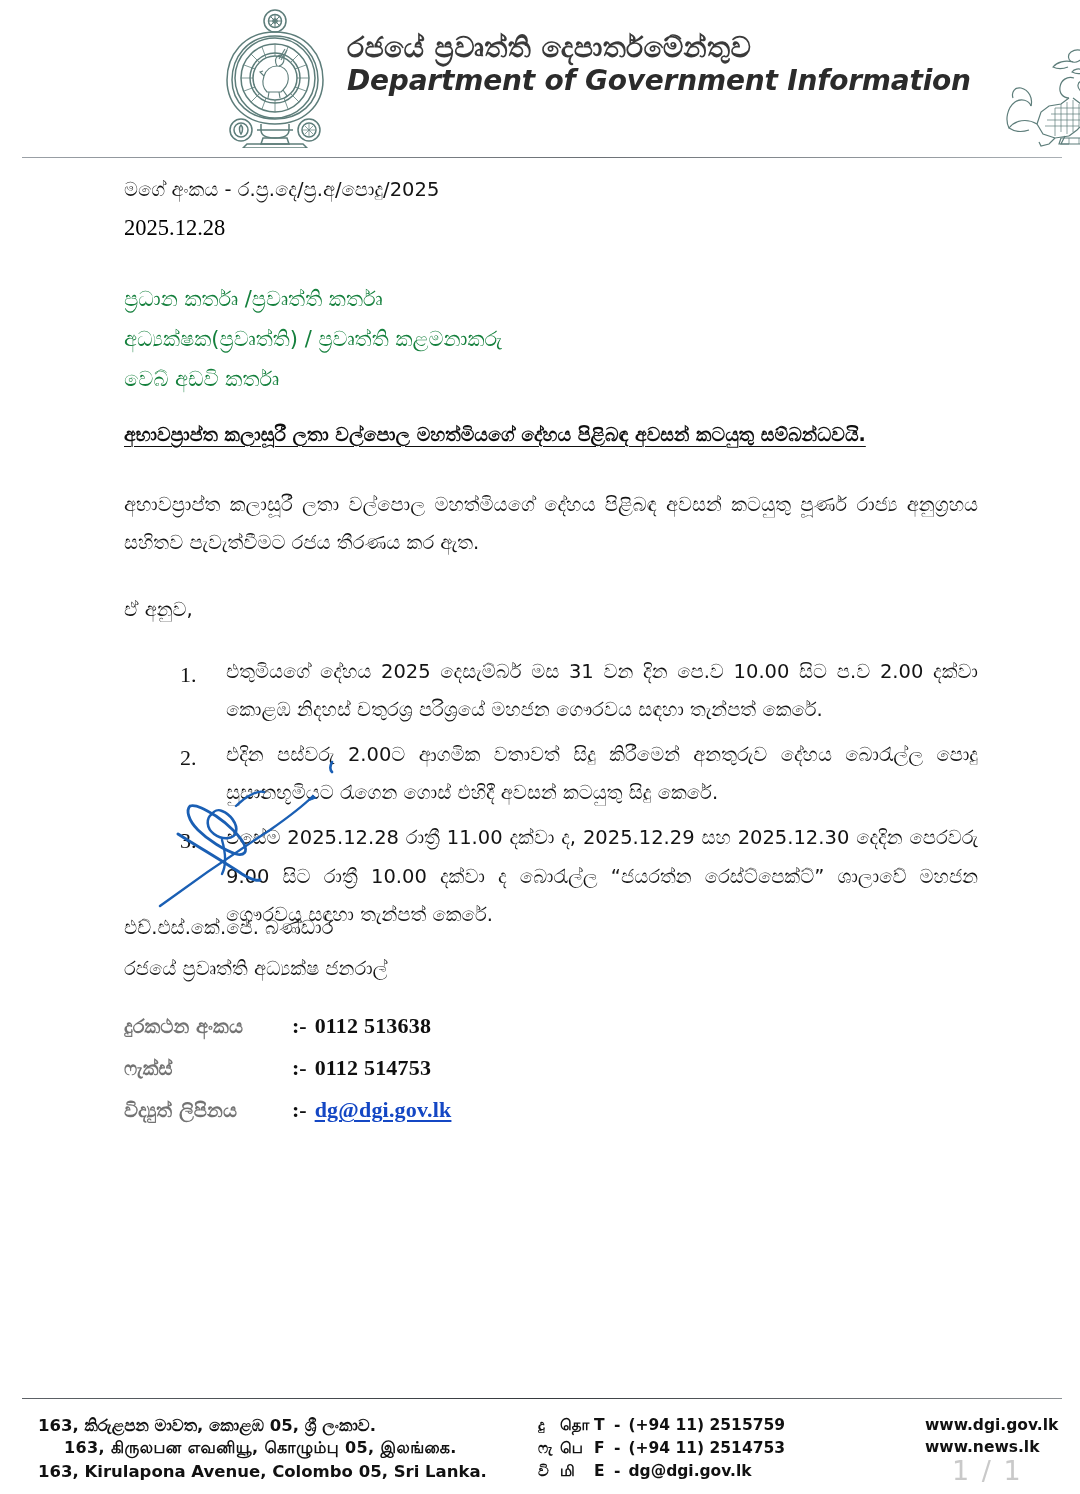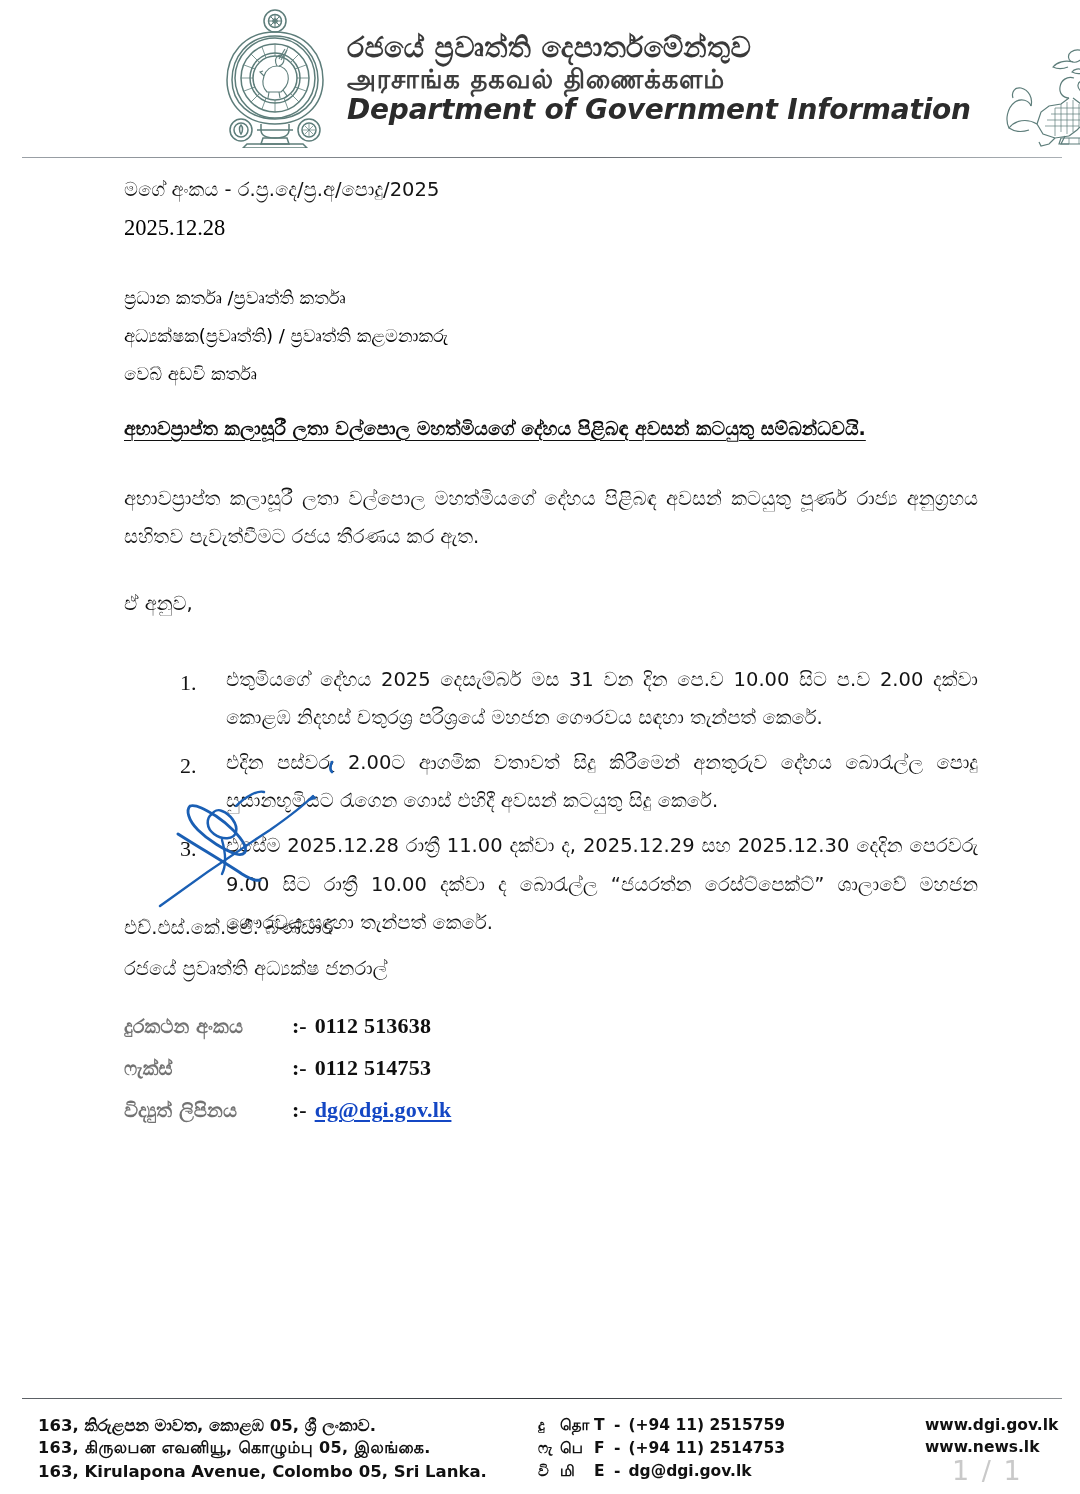--- a/index.html
+++ b/index.html
@@ -102,22 +102,22 @@
   .date-line {
     font-family: "Liberation Serif", serif;
     font-size: 22.5px;
     color: #000000;
     margin-top: 15px;
   }
   .addressee {
     margin-left: 124px;
     margin-top: 46px;
     font-family: "DejaVu Sans", sans-serif;
-    font-size: 18px;
-    color: #000000;
+    font-size: 21px;
+    color: #15803d;
   }
   .addressee div { margin-bottom: 16px; }
 
   .subject {
     margin-left: 124px;
     margin-top: 32px;
     font-family: "DejaVu Sans", sans-serif;
     font-size: 19px;
     font-weight: 600;
     color: #101010;
@@ -138,21 +138,21 @@
   }
   .accordingly {
     margin-left: 124px;
     margin-top: 36px;
     font-family: "DejaVu Sans", sans-serif;
     font-size: 19.5px;
     color: #141414;
   }
 
   ol.items {
-    margin: 46px 82px 0 176px;
+    margin: 32px 82px 0 176px;
     padding: 0;
     list-style: none;
     counter-reset: li;
   }
   ol.items > li {
     counter-increment: li;
     position: relative;
     padding-left: 50px;
     margin-bottom: 6px;
     font-family: "DejaVu Sans", sans-serif;
@@ -257,20 +257,21 @@
     font-size: 16.5px;
     font-weight: 600;
     color: #111;
   }
   .f-a2 {
     font-family: "DejaVu Sans", sans-serif;
     font-size: 16px;
     font-weight: 600;
     color: #111;
     letter-spacing: 0.4px;
+    margin-left: 26px;
   }
   .f-a3 {
     font-family: "DejaVu Sans", "Liberation Sans", sans-serif;
     font-size: 16.5px;
     font-weight: 700;
     color: #111;
   }
   .f-contact {
     position: absolute;
     left: 538px;
@@ -412,21 +413,20 @@
           <line x1="88" y1="118" x2="96" y2="126"></line>
           <line x1="96" y1="118" x2="88" y2="126"></line>
         </g>
 
         <path d="M30 136 L86 136 L90 140 L26 140 Z"></path>
       </g>
     </svg>
 
     <div class="lh-text">
       <div class="lh-sinhala">රජයේ ප්‍රවෘත්ති දෙපාර්තමේන්තුව</div>
-      <div class="lh-tamil">அரசாங்க தகவல் திணைக்களம்</div>
       <div class="lh-english">Department of Government Information</div>
     </div>
 
     <svg class="crest" viewBox="0 0 178 112">
       <g fill="none" stroke="#5d7d7a" stroke-width="1.2">
 
         <path d="M89 18 C85 12 78 10 72 14 C68 17 69 23 74 24 C78 25 82 22 84 19"></path>
         <path d="M89 18 C93 12 100 10 106 14 C110 17 109 23 104 24 C100 25 96 22 94 19"></path>
         <path d="M89 18 L89 34"></path>
         <path d="M74 24 C66 22 58 24 54 29 C58 31 64 31 69 29"></path>

